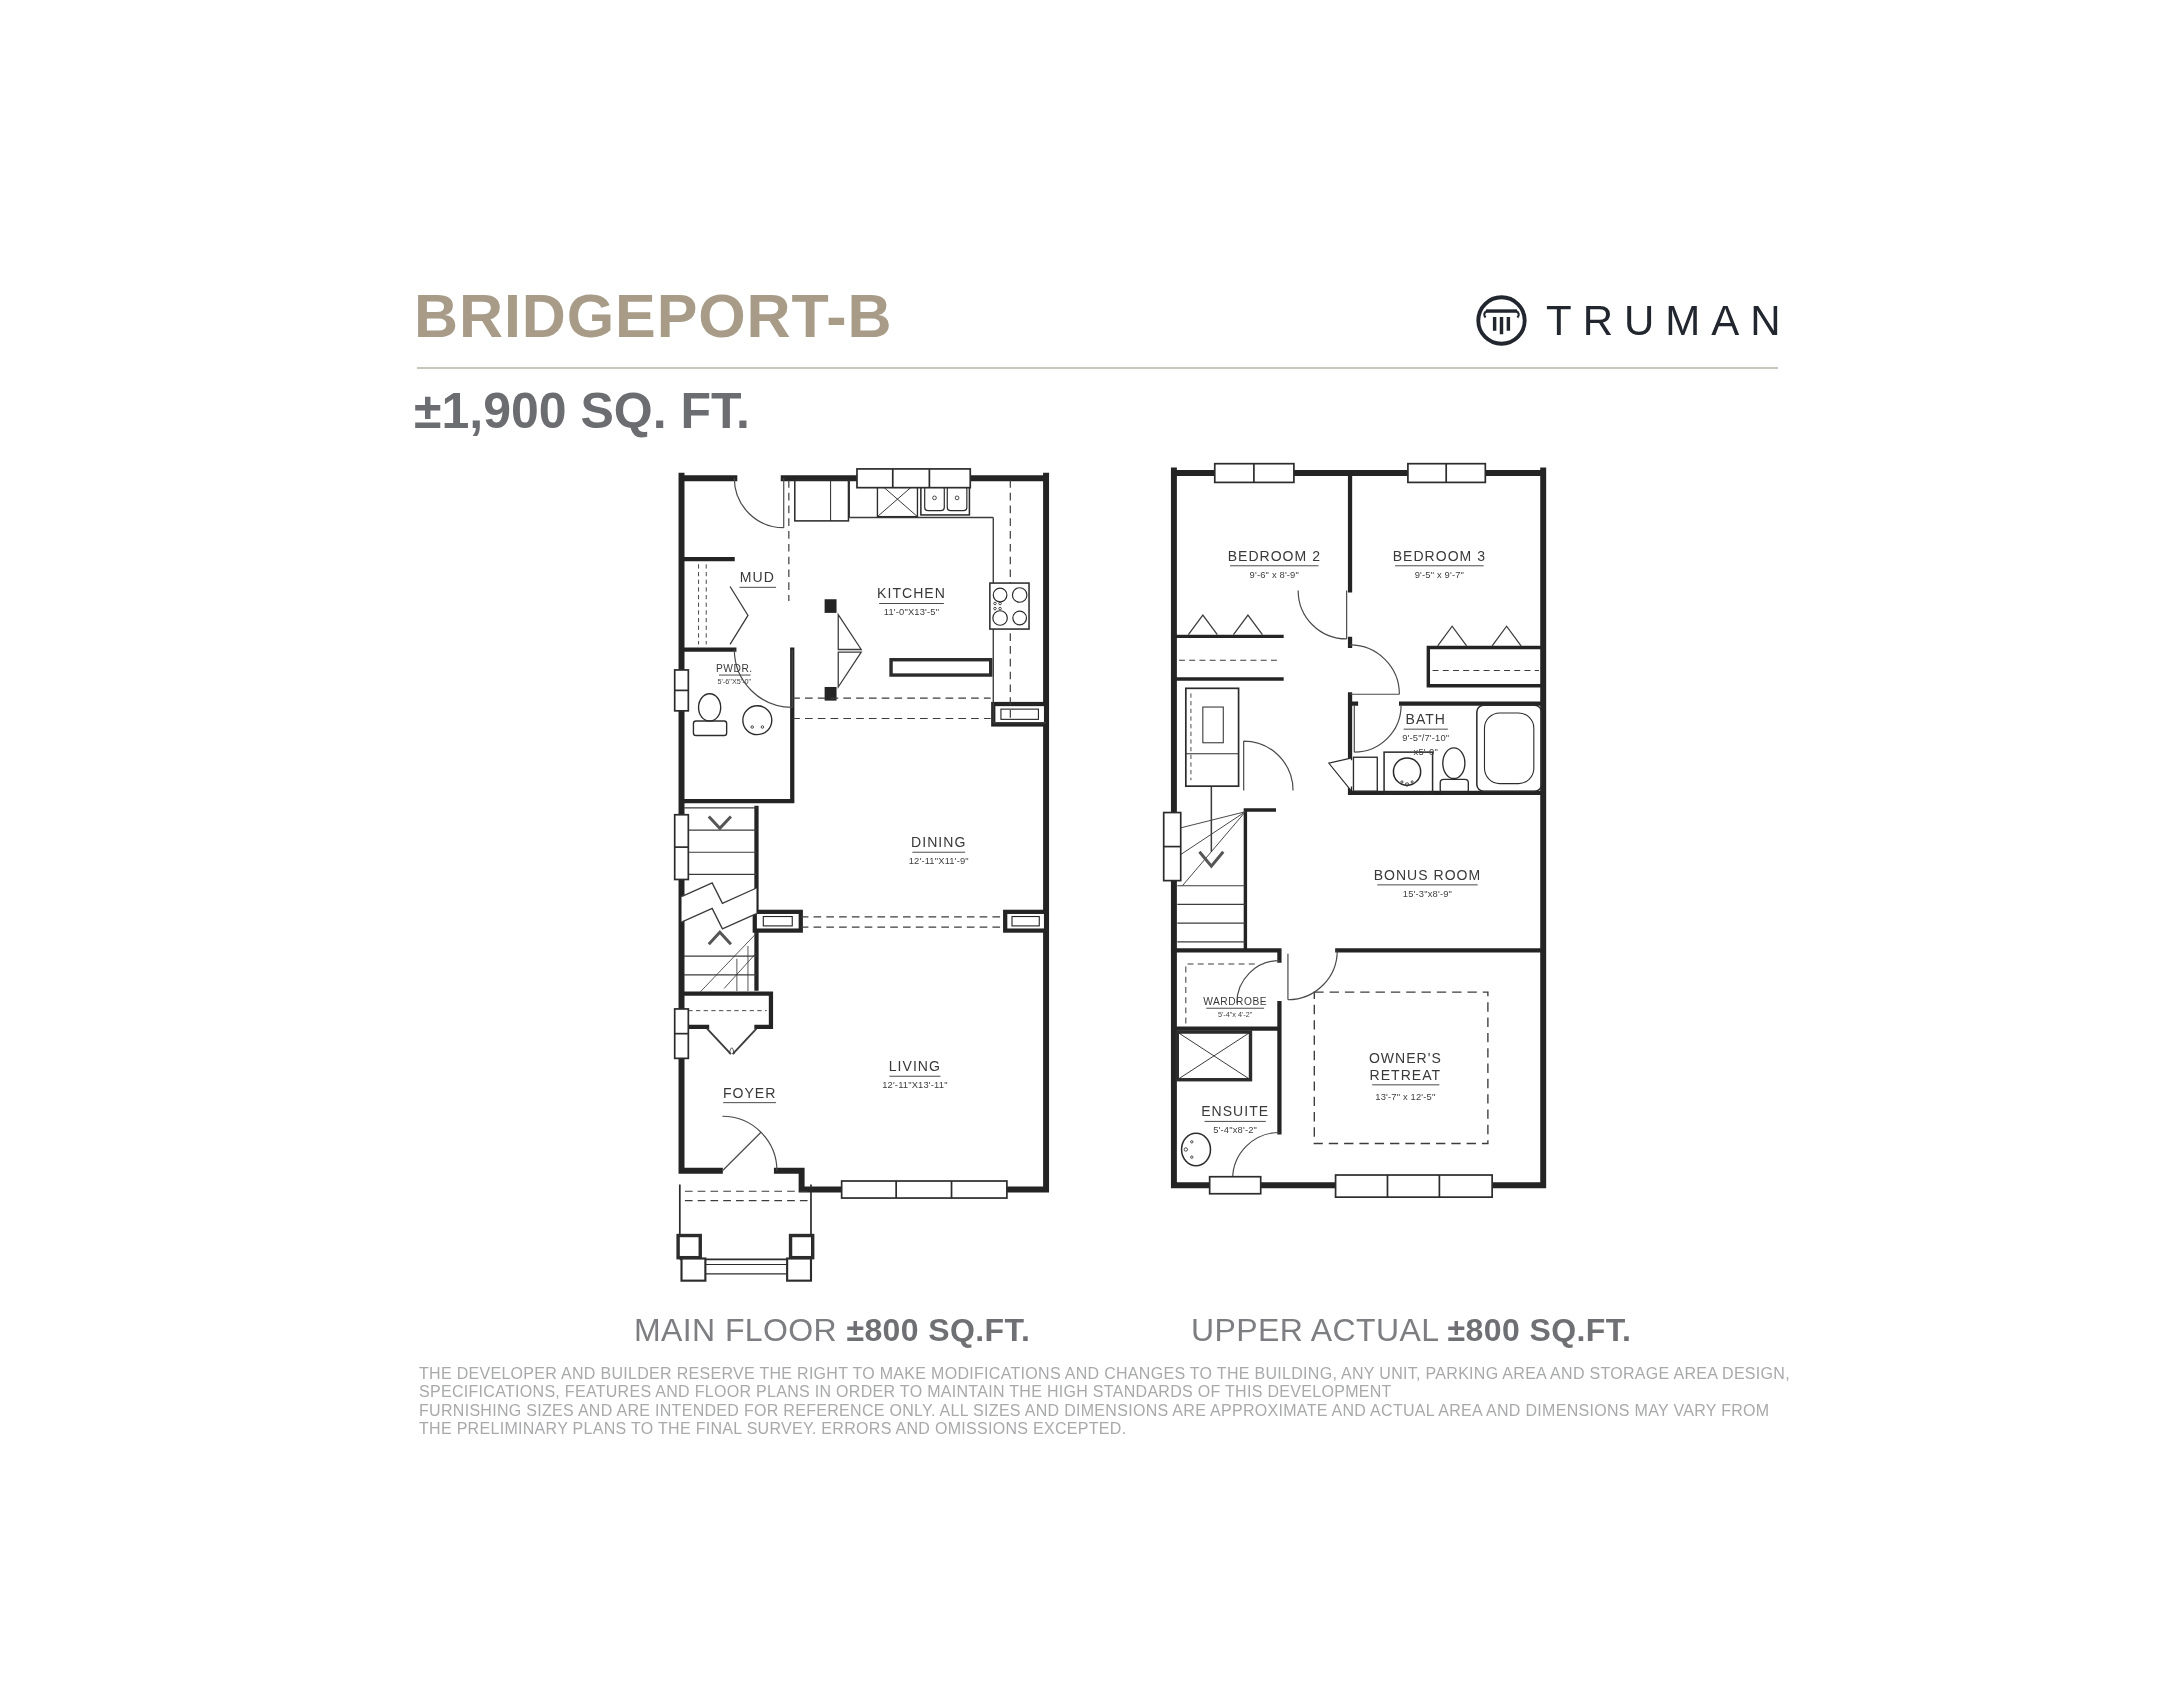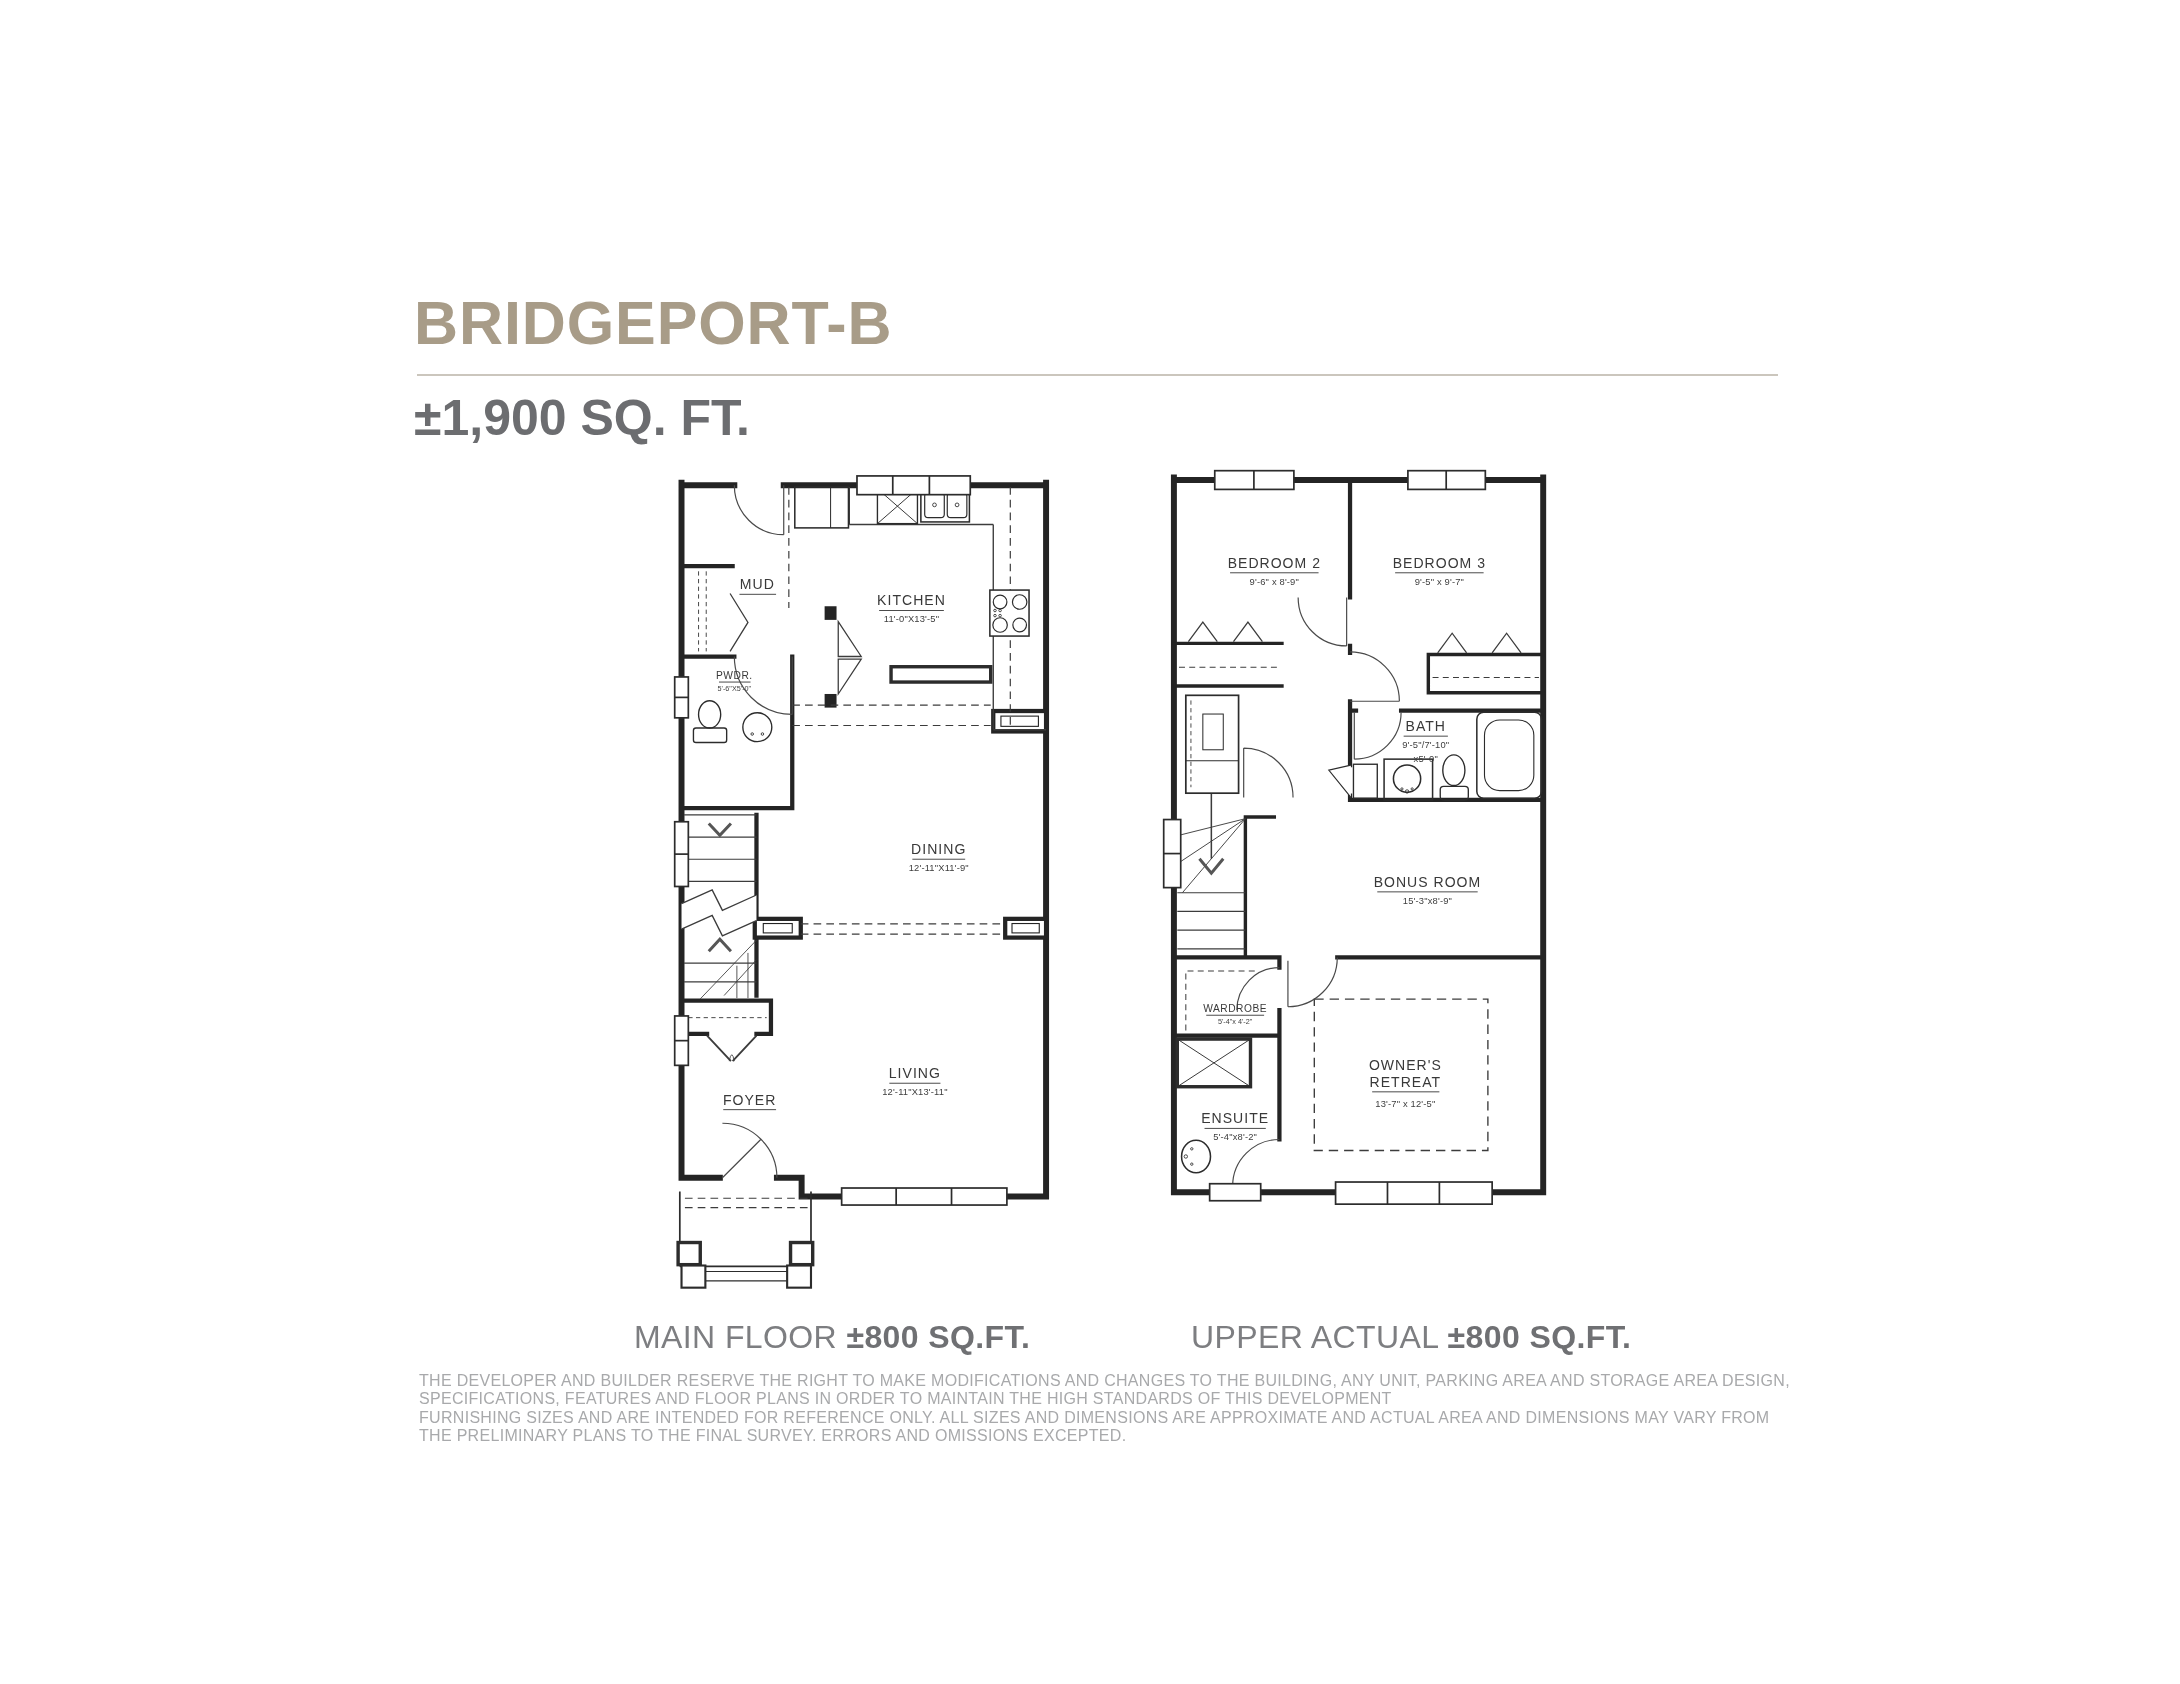--- a/index.html
+++ b/index.html
@@ -1,17 +1,17 @@
 <!DOCTYPE html>
 <html style="font-size:13.6px"><head>
 <meta charset="utf-8">
 <style>
   html,body{margin:0;padding:0;background:#ffffff;}
   #page{position:relative;width:2181px;height:1613px;background:#ffffff;overflow:hidden;
-        font-family:"Liberation Sans",sans-serif;margin-top:7px;}
+        font-family:"Liberation Sans",sans-serif;}
   .abs{position:absolute;}
   #plan-title{left:414px;top:281px;font-size:61px;font-weight:bold;color:#a89c88;letter-spacing:0.9px;}
   #header-rule{left:417px;top:367px;width:1361px;height:1.7px;background:#cbc6bd;}
   #plan-area{left:414px;top:382px;font-size:50px;font-weight:bold;color:#6c6d70;}
   #brand-logo{left:1474px;top:293px;display:flex;align-items:center;gap:17px;height:55px;}
   #brand-name{font-size:42px;font-weight:400;color:#22262e;letter-spacing:11px;line-height:55px;}
   .caption{top:1312px;width:392px;text-align:left;font-size:32px;color:#7d7e81;letter-spacing:0.4px;white-space:nowrap;}
   .caption b{color:#6f7073;}
   #disclaimer{left:419px;top:1365px;width:1380px;font-size:16px;line-height:18.3px;color:#a8a9ab;letter-spacing:0.3px;}
   svg text{font-family:"Liberation Sans",sans-serif;text-anchor:middle;fill:#393939;}
@@ -21,20 +21,29 @@
   .rds{font-size:8.5px;fill:#3e3e3e;}
   .ul{stroke:#3e3e3e;stroke-width:1.1;}
 </style>
 </head>
 <body>
 
 <div id="page">
 
   <div id="plan-title" class="abs">BRIDGEPORT-B</div>
 
+  <div id="brand-logo" class="abs">
+    <svg width="55" height="55" viewBox="0 0 64 64">
+      <circle cx="32" cy="32" r="27" fill="none" stroke="#22262e" stroke-width="4.5"></circle>
+      <path d="M14,21 H50" fill="none" stroke="#22262e" stroke-width="4"></path>
+      <path d="M15,21 C11.5,22.5 11,26 13.5,28.5 M49,21 C52.5,22.5 53,26 50.5,28.5" fill="none" stroke="#22262e" stroke-width="2.5"></path>
+      <path d="M24,28 V44 M32,28 V48 M40,28 V44" fill="none" stroke="#22262e" stroke-width="4"></path>
+    </svg>
+    <span id="brand-name">TRUMAN</span>
+  </div>
 
   <div id="header-rule" class="abs"></div>
   <div id="plan-area" class="abs">±1,900 SQ. FT.</div>
 
   <svg class="abs" style="left:673px;top:461px" width="385" height="854" viewBox="790 541 452 1002">
 
     <g stroke="#242424" stroke-width="7" fill="none" stroke-linecap="square">
       <path d="M800,561 H862 M920,561 H1228 M800,558 V1374 M1228,558 V1396 M800,1374 H845 M912,1374 H941 M941,1374 V1396 M941,1396 H990 M1180,1396 H1228"></path>
     </g>
 

